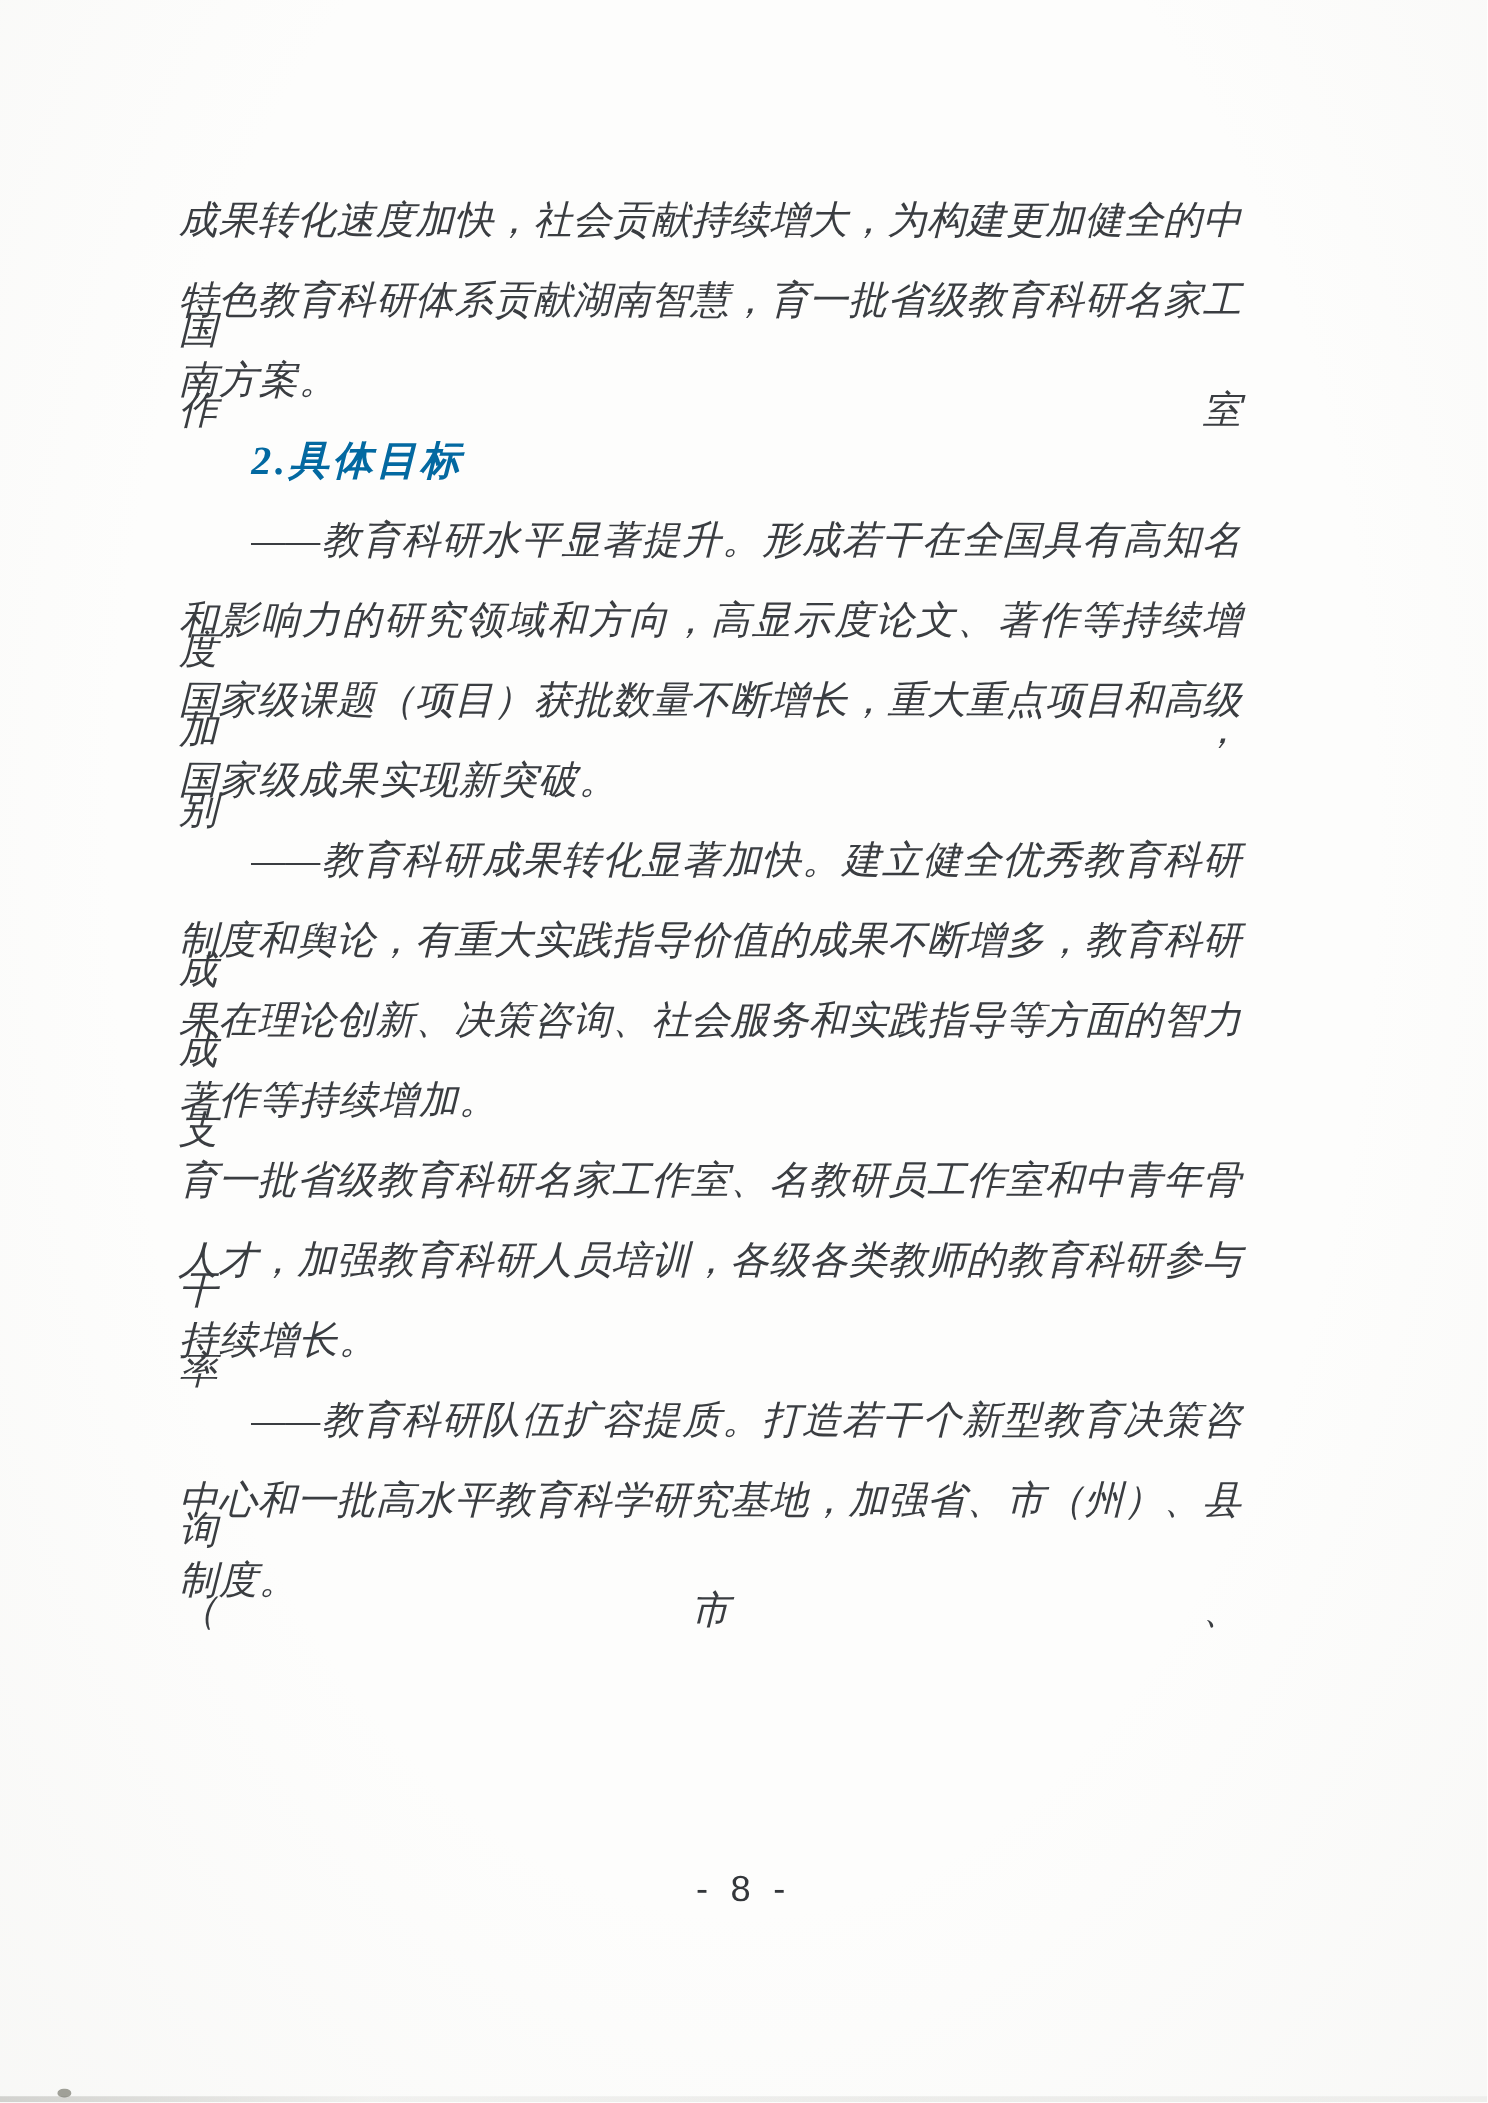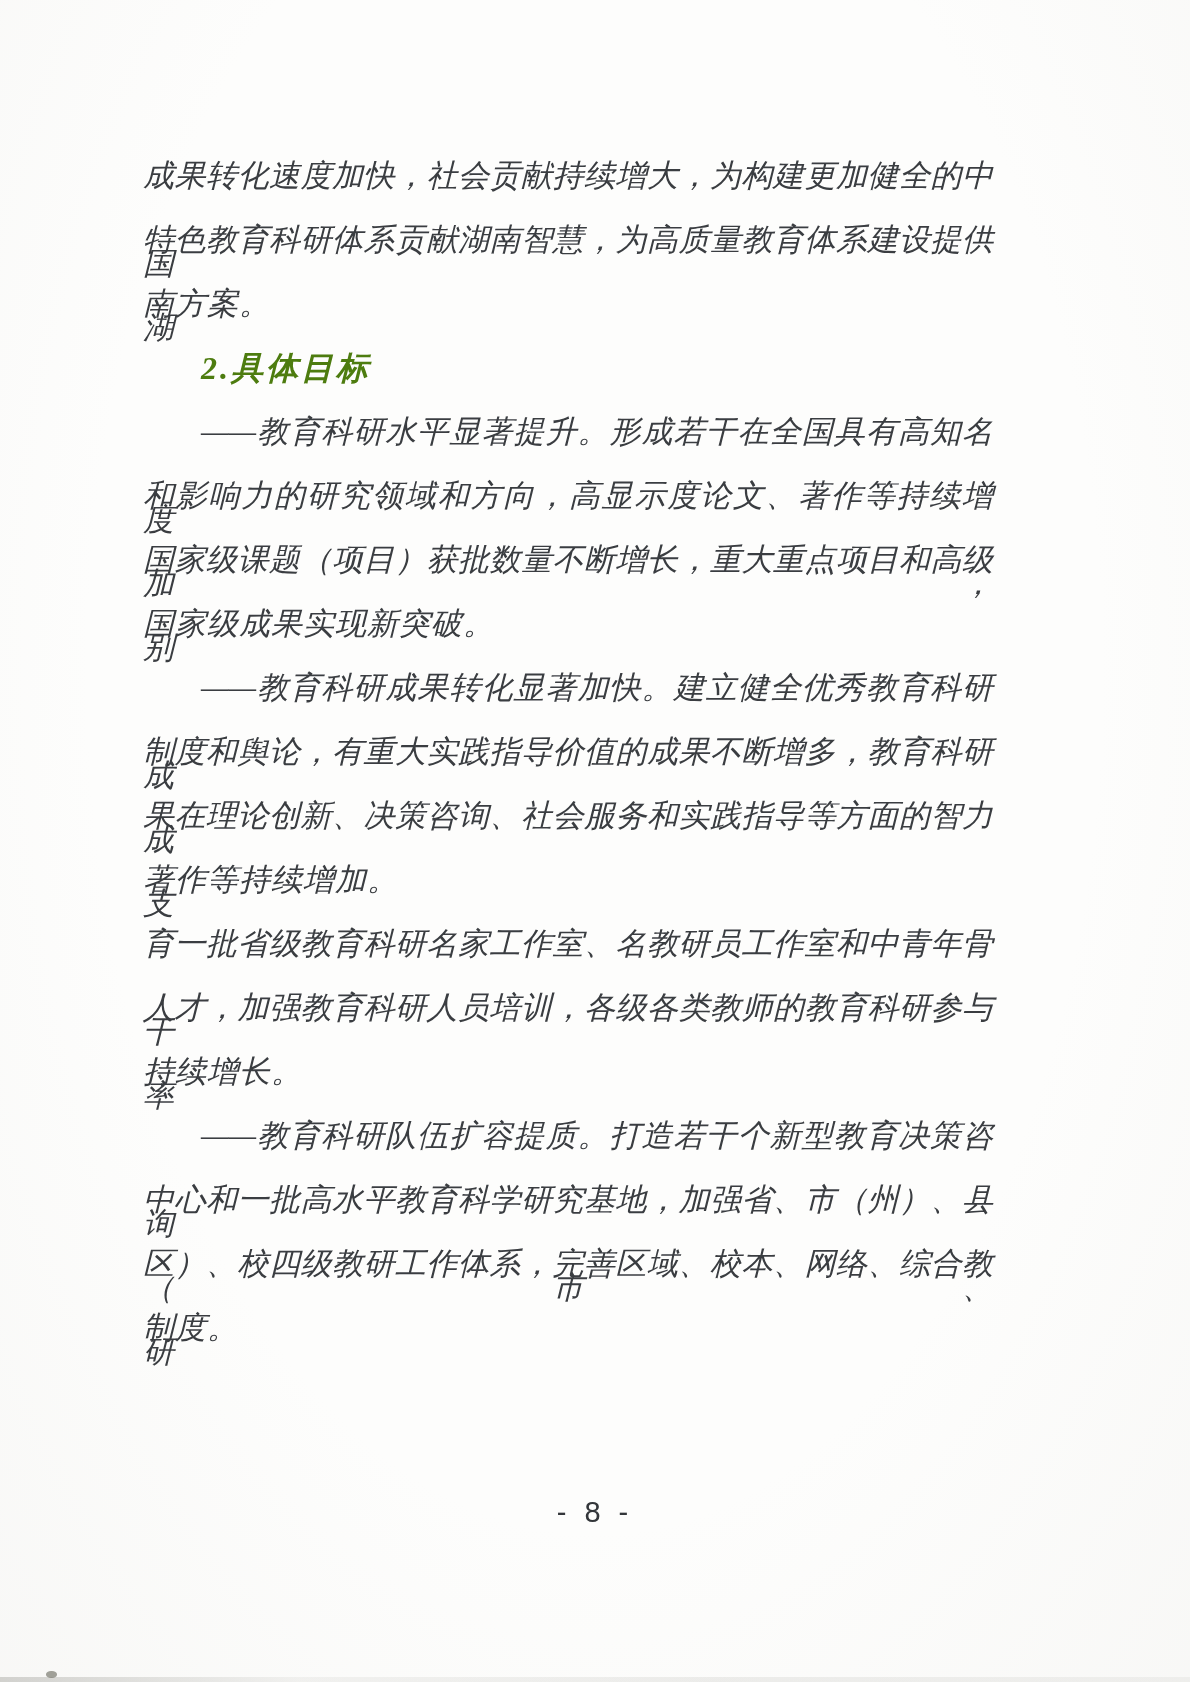--- a/index.html
+++ b/index.html
@@ -42,21 +42,21 @@
   }
   .fill {
     white-space: normal;
     letter-spacing: 0;
     text-align: justify;
     text-align-last: justify;
   }
   .indent { text-indent: 58px; }
   .heading-line {
     font-weight: bold;
-    color: #4d7c0f;
+    color: #0369a1;
     font-size: 32px;
     letter-spacing: 3px;
   }
   .footer-page-number {
     position: absolute;
     top: 1496px;
     left: 0;
     width: 100%;
     text-align: center;
     font-size: 29px;
@@ -90,21 +90,21 @@
 </style>
 </head>
 <body>
 
 <div class="page">
 
   <div class="text-block">
 
     <div class="para">
       <div class="line fill">成果转化速度加快，社会贡献持续增大，为构建更加健全的中国</div>
-      <div class="line fill">特色教育科研体系贡献湖南智慧，为高质量教育体系建设提供湖</div>
+      <div class="line fill">特色教育科研体系贡献湖南智慧，育一批省级教育科研名家工作室</div>
       <div class="line">南方案。</div>
     </div>
 
     <div class="para">
       <div class="line indent heading-line">2.具体目标</div>
     </div>
 
     <div class="para">
       <div class="line fill indent">——教育科研水平显著提升。形成若干在全国具有高知名度</div>
       <div class="line fill">和影响力的研究领域和方向，高显示度论文、著作等持续增加，</div>
@@ -121,21 +121,20 @@
 
     <div class="para">
       <div class="line fill">育一批省级教育科研名家工作室、名教研员工作室和中青年骨干</div>
       <div class="line fill">人才，加强教育科研人员培训，各级各类教师的教育科研参与率</div>
       <div class="line">持续增长。</div>
     </div>
 
     <div class="para">
       <div class="line fill indent">——教育科研队伍扩容提质。打造若干个新型教育决策咨询</div>
       <div class="line fill">中心和一批高水平教育科学研究基地，加强省、市（州）、县（市、</div>
-      <div class="line fill">区）、校四级教研工作体系，完善区域、校本、网络、综合教研</div>
       <div class="line">制度。</div>
     </div>
 
   </div>
 
   <div class="footer-page-number">- 8 -</div>
 
   <div class="speck"></div>
   <div class="bottom-smudge"></div>
 

